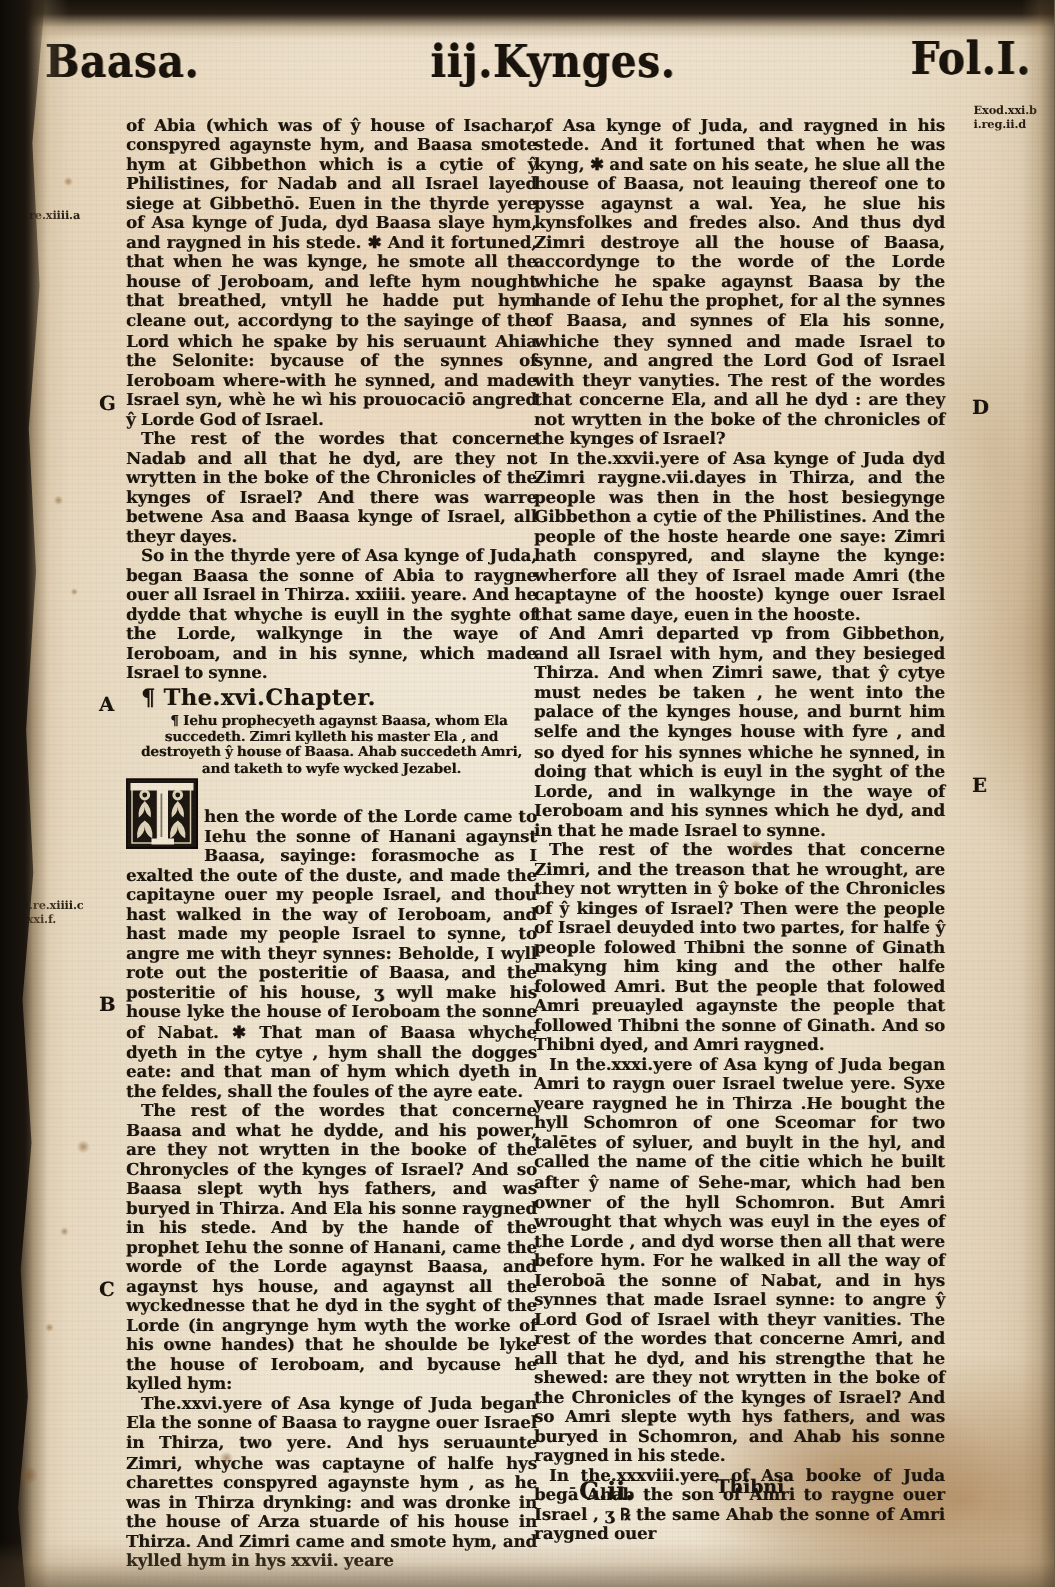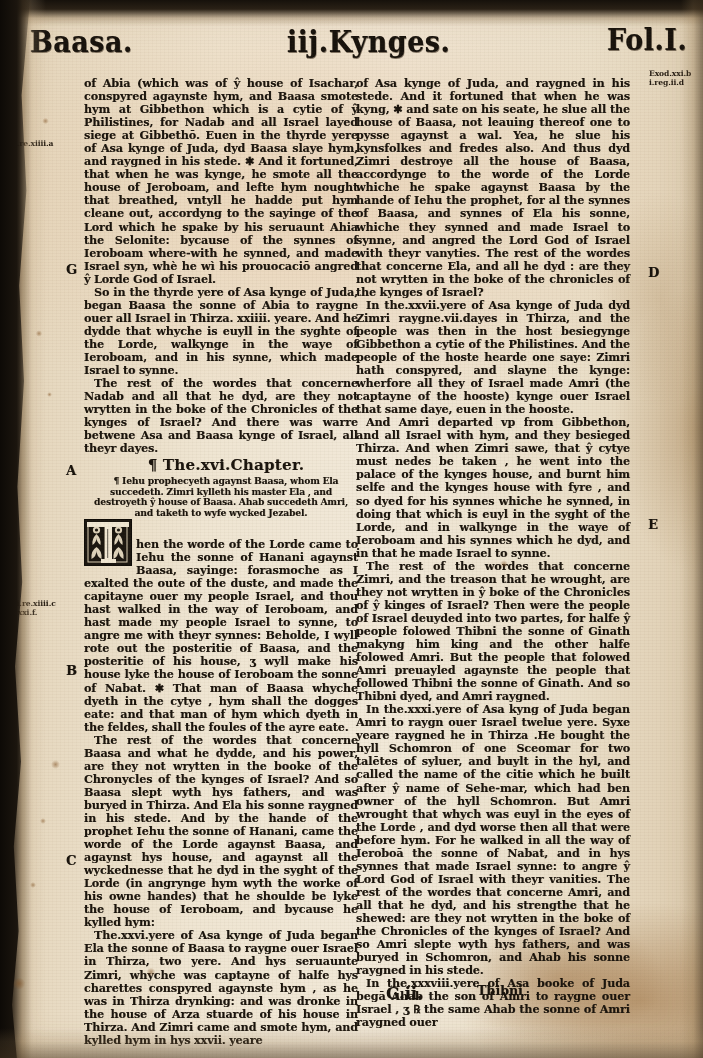--- a/index.html
+++ b/index.html
@@ -82,21 +82,21 @@
     font-weight:700;
     -webkit-font-smoothing:none;
     text-shadow:.35px .25px 0 rgba(34,24,12,.45);
   }
   #col-left{left:84px;}
   #col-right{left:356px;}
   .col p{margin:0;text-indent:10px;}
   .col p.noind{text-indent:0;margin-top:20px;}
   .col .drop{ }
   .chaphead{
-    text-align:center;text-indent:0;
+    text-indent:0;
     font-size:15px;line-height:21px;
     margin:4px 0 3px 0;
     letter-spacing:.3px;
   }
   .argument{
     text-indent:0;text-align:center;
     font-size:9.1px;line-height:10.4px;
     margin:0 0 4px 4px;
     letter-spacing:-.1px;
   }
@@ -143,22 +143,22 @@
 
   <div id="head">
     <div class="head-txt" id="head-left">Baasa.</div>
     <div class="head-txt" id="head-center">iij.Kynges.</div>
     <div class="head-txt" id="head-right">Fol.I.</div>
   </div>
 
   <div class="col" id="col-left">
 
     <p class="noind">of Abia (which was of ŷ house of Isachar, conspyred agaynste hym, and Baasa smote hym at Gibbethon which is a cytie of ŷ Philistines, for Nadab and all Israel layed siege at Gibbethō. Euen in the thyrde yere of Asa kynge of Juda, dyd Baasa slaye hym, and raygned in his stede. ✱ And it fortuned, that when he was kynge, he smote all the house of Jeroboam, and lefte hym nought that breathed, vntyll he hadde put hym cleane out, accordyng to the sayinge of the Lord which he spake by his seruaunt Ahia the Selonite: bycause of the synnes of Ieroboam where‐with he synned, and made Israel syn, whè he wì his prouocaciō angred ŷ Lorde God of Israel.</p>
+    <p>The rest of the wordes that concerne Nadab and all that he dyd, are they not wrytten in the boke of the Chronicles of the kynges of Israel? And there was warre betwene Asa and Baasa kynge of Israel, all theyr dayes.</p>
     <p>So in the thyrde yere of Asa kynge of Juda, began Baasa the sonne of Abia to raygne ouer all Israel in Thirza. xxiiii. yeare. And he dydde that whyche is euyll in the syghte of the Lorde, walkynge in the waye of Ieroboam, and in his synne, which made Israel to synne.</p>
-    <p>The rest of the wordes that concerne Nadab and all that he dyd, are they not wrytten in the boke of the Chronicles of the kynges of Israel? And there was warre betwene Asa and Baasa kynge of Israel, all theyr dayes.</p>
 
     <p class="chaphead">¶ The.xvi.Chapter.</p>
     <p class="argument">¶ Iehu prophecyeth agaynst Baasa, whom Ela succedeth. Zimri kylleth his master Ela , and destroyeth ŷ house of Baasa.  Ahab succedeth Amri, and taketh to wyfe wycked Jezabel.</p>
 
     <div class="initial-wrap">
       <div class="initial">
         <svg width="46" height="45" viewBox="0 0 46 45" xmlns="http://www.w3.org/2000/svg">
           <rect x="0" y="0" width="46" height="45" fill="#1b1610"></rect>
 
           <g fill="none" stroke="#d9cbb0" stroke-width="1">

